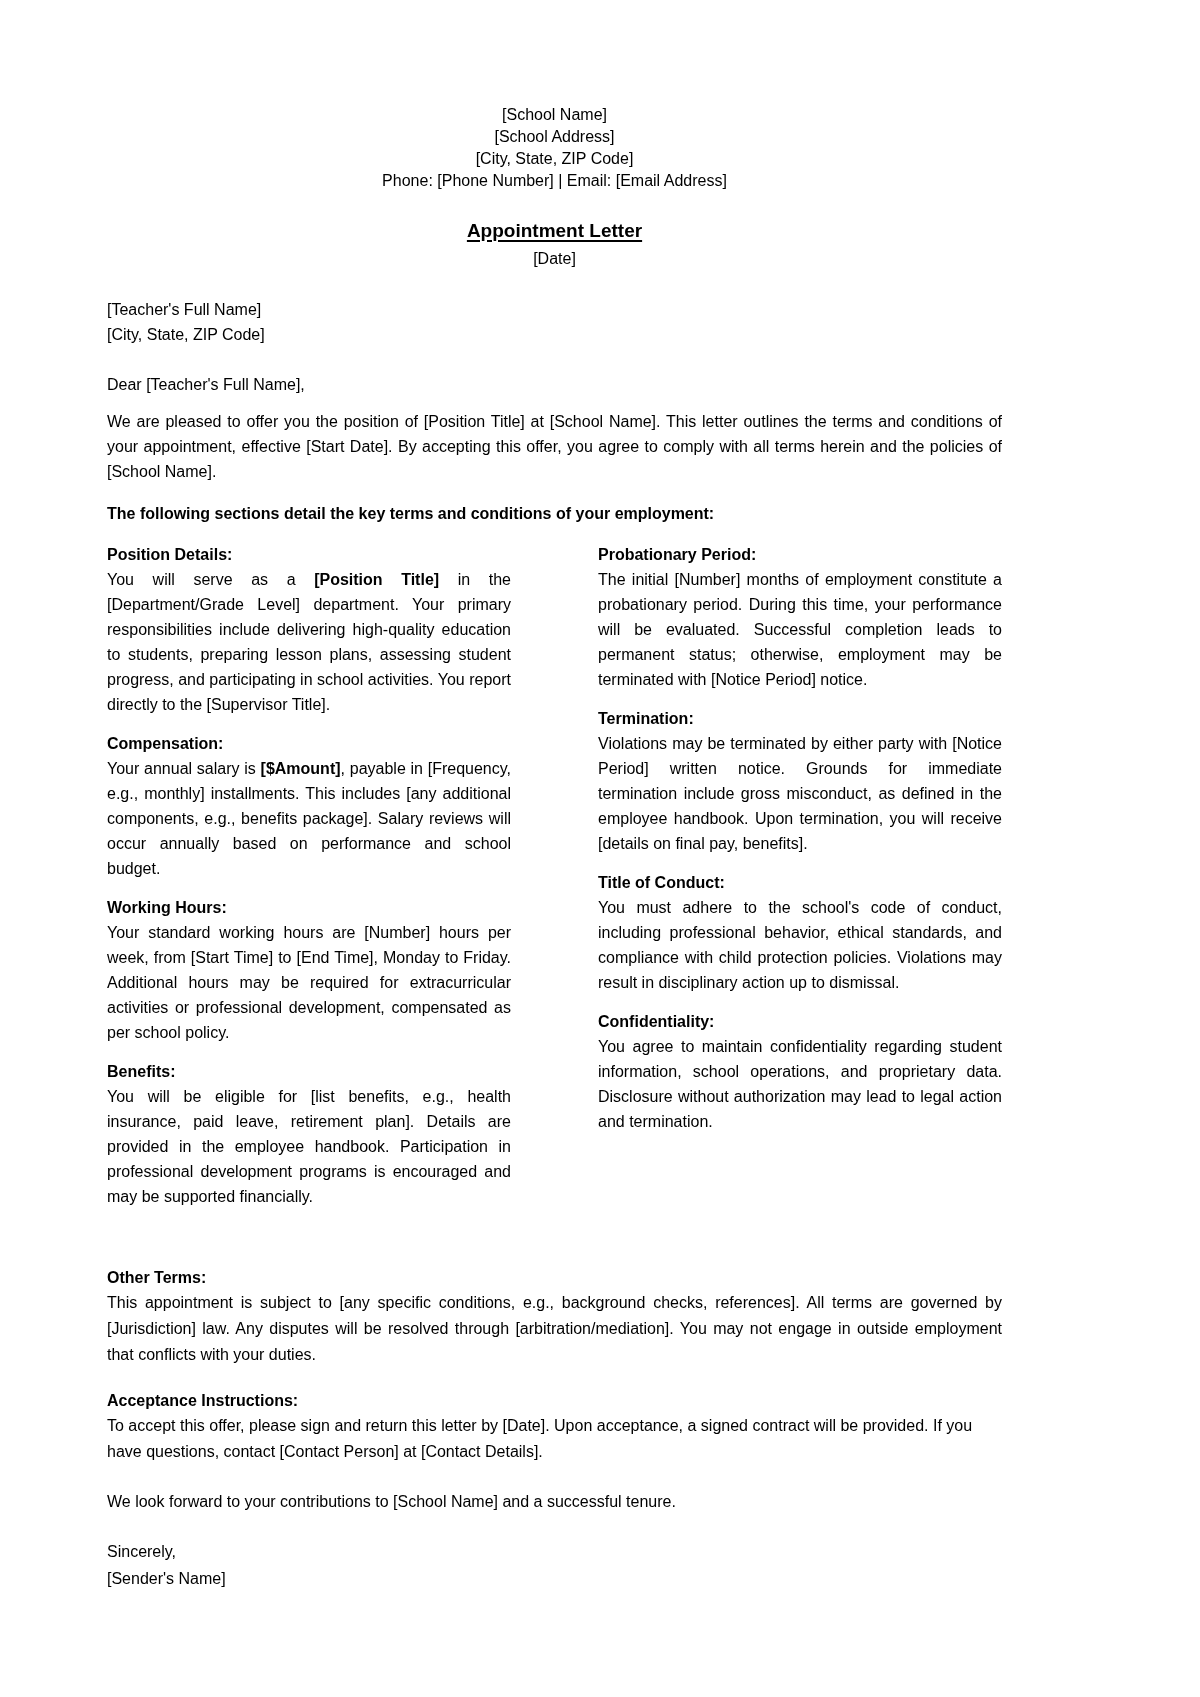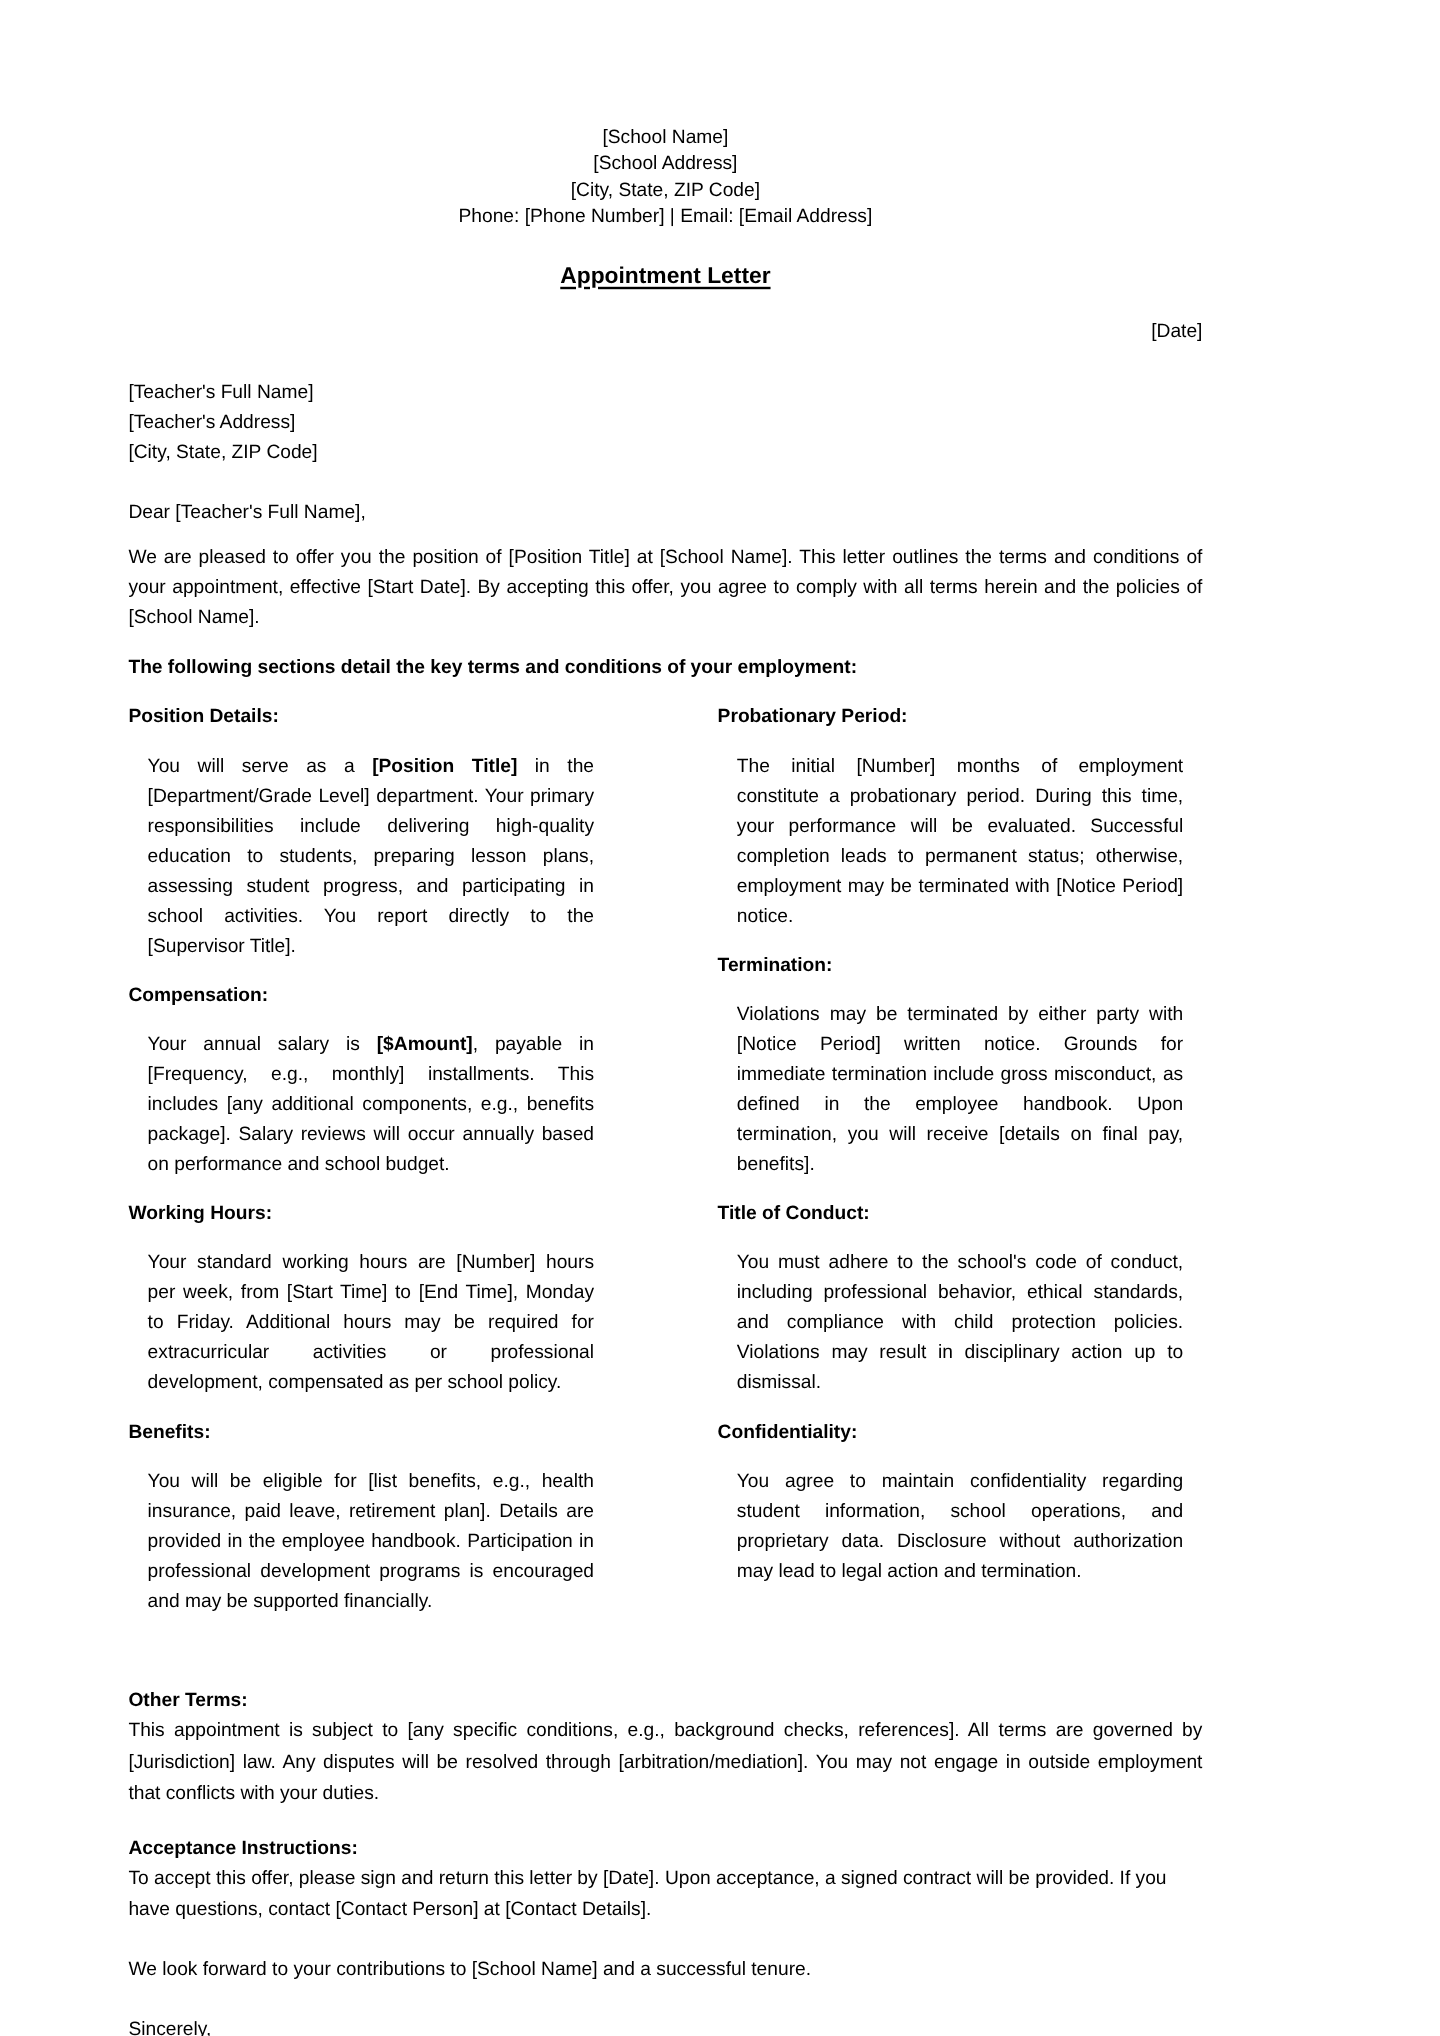--- a/index.html
+++ b/index.html
@@ -26,22 +26,21 @@
     text-align: center;
     font-size: 19px;
     font-weight: bold;
     text-decoration: underline;
     text-decoration-thickness: 2px;
     text-underline-offset: 3px;
     margin-top: 24px;
     line-height: 30px;
   }
   .date-line {
-    text-align: right;
-    margin-top: 18px;
+    text-align: center;
     line-height: 25px;
   }
   .recipient-block {
     margin-top: 26px;
     line-height: 25px;
   }
   .salutation {
     margin-top: 25px;
     line-height: 25px;
   }
@@ -63,21 +62,21 @@
   }
   .col {
     width: 404px;
   }
   .section { margin-bottom: 14px; }
   .sec-heading {
     font-weight: bold;
     line-height: 25px;
   }
   .section p {
-    margin: 16px;
+    margin: 0;
     line-height: 25px;
     text-align: justify;
   }
   .fullwidth-section { margin-top: 20px; }
   .fullwidth-section.first { margin-top: 42px; }
   .fullwidth-section p {
     margin: 0;
     line-height: 26px;
   }
   .fullwidth-section p.justified { text-align: justify; }
@@ -102,21 +101,20 @@
       <div>[City, State, ZIP Code]</div>
       <div>Phone: [Phone Number] | Email: [Email Address]</div>
     </div>
 
   <div class="doc-title">Appointment Letter</div>
 
   <div class="date-line">[Date]</div>
 
   <div class="recipient-block">
       <div>[Teacher's Full Name]</div>
-      <div>[Teacher's Address]</div>
       <div>[City, State, ZIP Code]</div>
     </div>
 
   <div class="salutation">Dear [Teacher's Full Name],</div>
 
   <p class="intro">We are pleased to offer you the position of [Position Title] at [School Name]. This letter outlines the terms and conditions of your appointment, effective [Start Date]. By accepting this offer, you agree to comply with all terms herein and the policies of [School Name].</p>
 
   <div class="lead-line">The following sections detail the key terms and conditions of your employment:</div>
 
   <div class="columns">

